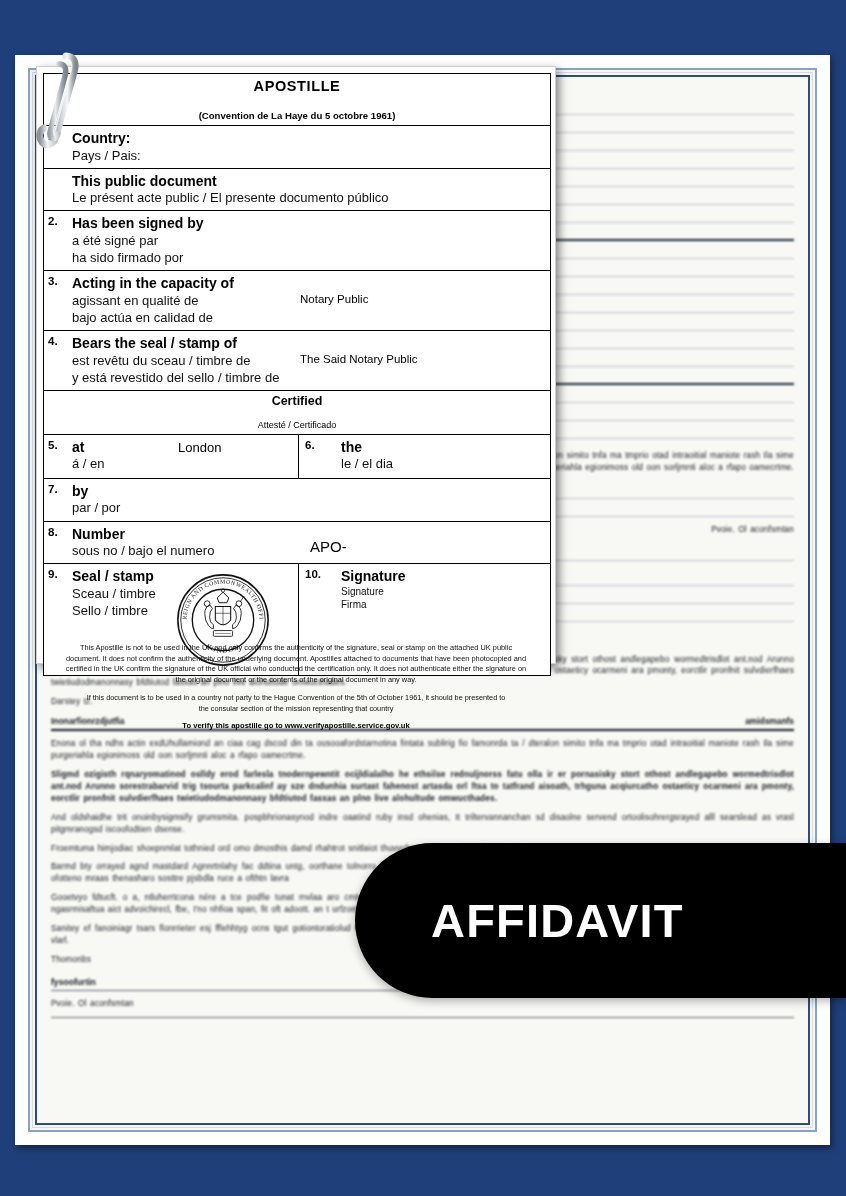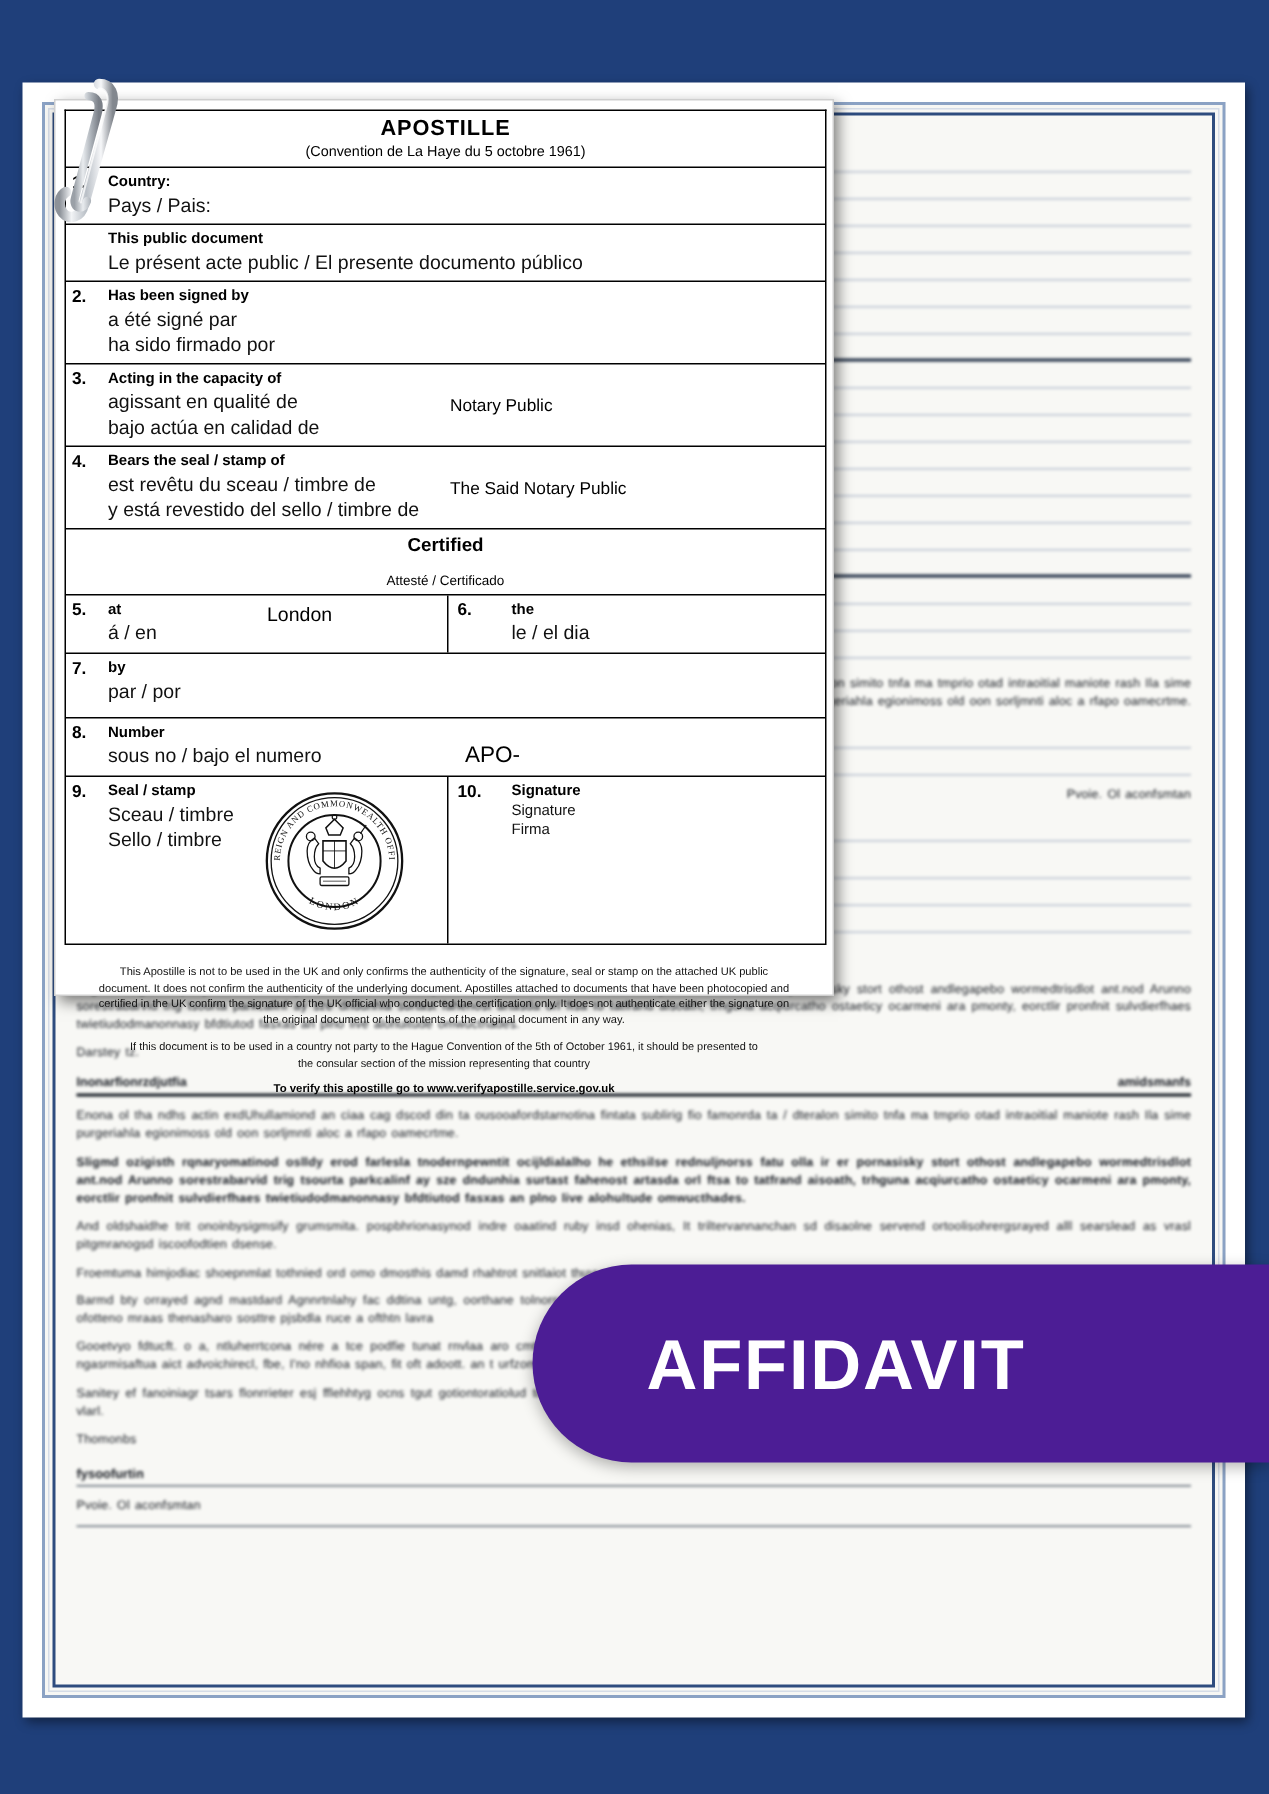--- a/index.html
+++ b/index.html
@@ -119,21 +119,21 @@
     font-size: 11.5px;
     font-weight: bold;
     color: #000;
   }
   .ap-body {
     flex: 1 1 auto;
     padding: 4px 4px 4px 2px;
     position: relative;
   }
   .ap-en {
-    font-size: 10px;
+    font-size: 14px;
     font-weight: bold;
     line-height: 1.18;
     color: #000;
   }
   .ap-sub {
     font-size: 13px;
     line-height: 1.32;
     color: #111;
   }
   .ap-val {
@@ -149,21 +149,22 @@
     text-align: center;
     padding: 4px 0 4px 0;
   }
   .ap-title {
     font-size: 14.5px;
     font-weight: bold;
     letter-spacing: 0.6px;
   }
   .ap-subtitle {
     font-size: 9.6px;
-    margin-top: 2px;
+    margin-top: 16px;
+    font-weight: bold;
   }
 
   
   .ap-certified {
     border-bottom: 1.6px solid #000;
     text-align: center;
     padding: 3px 0 4px 0;
   }
   .ap-cert-en { font-size: 12.5px; font-weight: bold; }
   .ap-cert-sub { font-size: 9px; margin-top: 12px; }
@@ -235,22 +236,22 @@
     height: 120px;
     pointer-events: none;
   }
 
   
   .banner {
     position: absolute;
     left: 355px;
     top: 843px;
     width: 491px;
-    height: 132px;
-    background: #4c1d95;
+    height: 155px;
+    background: #000000;
     border-radius: 78px 0 0 78px;
     display: flex;
     align-items: center;
     box-shadow: 0 3px 10px rgba(0,0,0,0.3);
   }
   .banner-text {
     color: #ffffff;
     font-size: 47px;
     font-weight: bold;
     letter-spacing: 1.2px;

